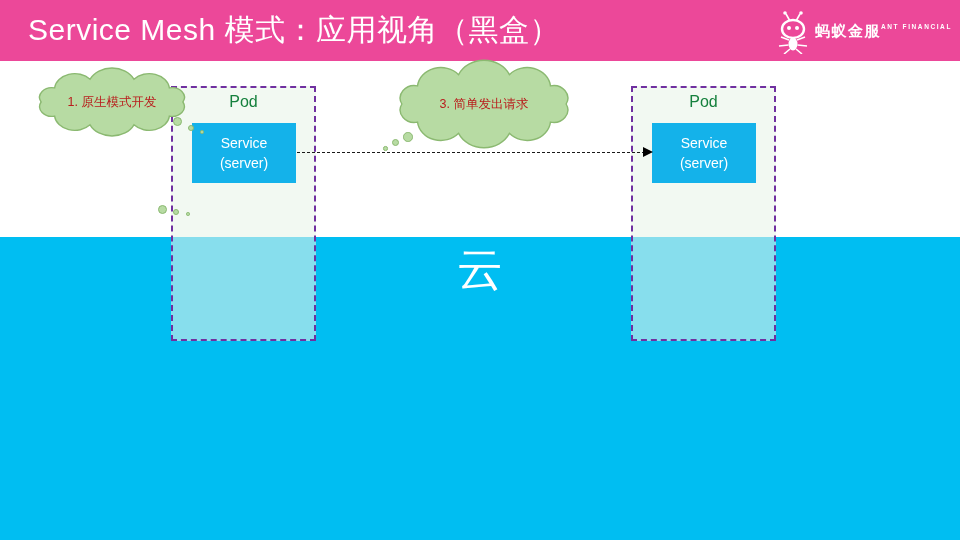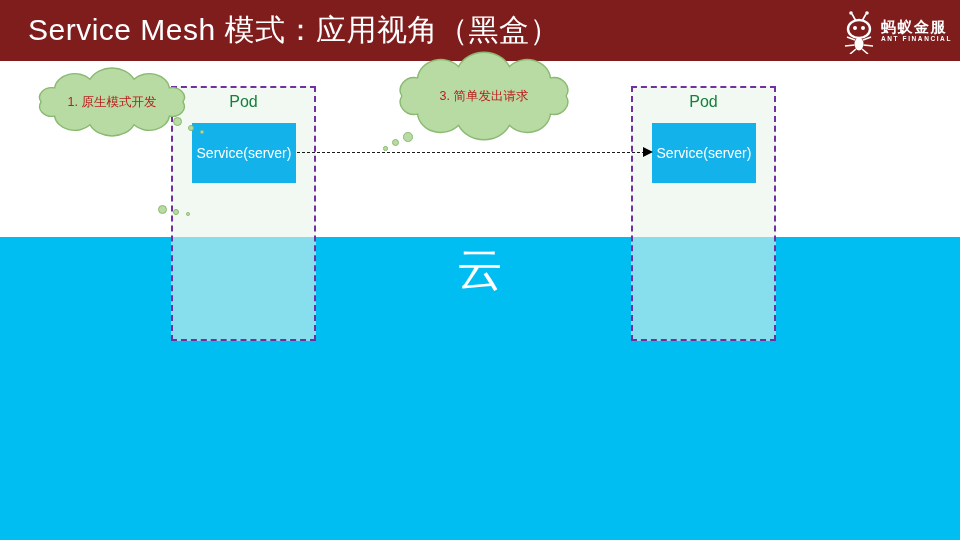--- a/index.html
+++ b/index.html
@@ -3,62 +3,62 @@
 <meta charset="utf-8">
 <style>
   * { margin:0; padding:0; box-sizing:border-box; }
   html,body { width:960px; height:540px; overflow:hidden; }
   body { font-family:"Liberation Sans", sans-serif; background:#ffffff; }
 
   .slide { position:relative; width:960px; height:540px; background:#ffffff; overflow:hidden; }
 
   
   .title-bar { position:absolute; left:0; top:0; width:960px; height:61px;
-               background:#7f1d1d; display:flex; align-items:center; }
+               background:#ec4899; display:flex; align-items:center; }
   .title-text { color:#ffffff; font-size:30px; font-weight:400; padding-left:28px;
                 letter-spacing:0.5px; white-space:nowrap; }
   .logo { position:absolute; right:8px; top:6px; height:50px; display:flex; align-items:center; }
   .logo-ant { width:40px; height:46px; }
-  .logo-text { display:flex; flex-direction:column; justify-content:center; margin-left:2px; }
+  .logo-text { display:flex; flex-direction:row; justify-content:center; margin-left:2px; }
   .logo-cn { color:#ffffff; font-size:15px; font-weight:bold; letter-spacing:1.5px; line-height:16px; }
   .logo-en { color:#ffffff; font-size:6.5px; font-weight:bold; letter-spacing:1.6px; line-height:8px; }
 
   
   .cloud-zone { position:absolute; left:0; top:237px; width:960px; height:303px; background:#00BEF2; }
   .cloud-zone-label { position:absolute; left:0; top:9px; width:960px; text-align:center;
                       color:#ffffff; font-size:46px; font-weight:300; line-height:1; }
 
   
   .pod { position:absolute; width:145px; height:255px; top:86px;
          background:rgba(233,244,232,0.58); border:2px dashed #7030A0; z-index:2; }
   .pod-left  { left:171px; }
   .pod-right { left:631px; }
   .pod-label { position:absolute; top:5px; left:0; width:100%; text-align:center;
                color:#15803d; font-size:16px; }
   .service-box { position:absolute; left:19px; top:35px; width:104px; height:60px;
                  background:#14B2EA; color:#ffffff; font-size:14px; line-height:20px;
-                 display:flex; flex-direction:row; align-items:center; justify-content:center;
+                 display:flex; flex-direction:column; align-items:center; justify-content:center;
                  text-align:center; }
 
   
   .arrow-line { position:absolute; left:297px; top:152px; width:348px; height:0;
                 border-top:1.6px dashed #1a1a1a; z-index:3; }
   .arrow-head { position:absolute; left:643px; top:147px; width:0; height:0; z-index:3;
                 border-left:10px solid #000000; border-top:5.5px solid transparent;
                 border-bottom:5.5px solid transparent; }
 
   
   .callout { position:absolute; z-index:4; }
   .callout svg { position:absolute; left:0; top:0; width:100%; height:100%; overflow:visible; }
   .callout-text { position:absolute; left:0; top:0; width:100%; height:100%;
                   display:flex; align-items:center; justify-content:center;
                   color:#b91c1c; font-size:12.5px; white-space:nowrap; }
   .callout-1 { left:36px;  top:74px;  width:152px; height:56px; }
   .callout-2 { left:20px;  top:156px; width:142px; height:54px; }
-  .callout-3 { left:396px; top:60px;  width:176px; height:72px; }
+  .callout-3 { left:396px; top:68px;  width:176px; height:72px; }
 
   .bub { position:absolute; background:#B7DBA3; border:1px solid #8BB971;
          border-radius:50%; z-index:4; }
 </style>
 </head>
 <body>
 
 <div class="slide">
 
   <div class="title-bar">

